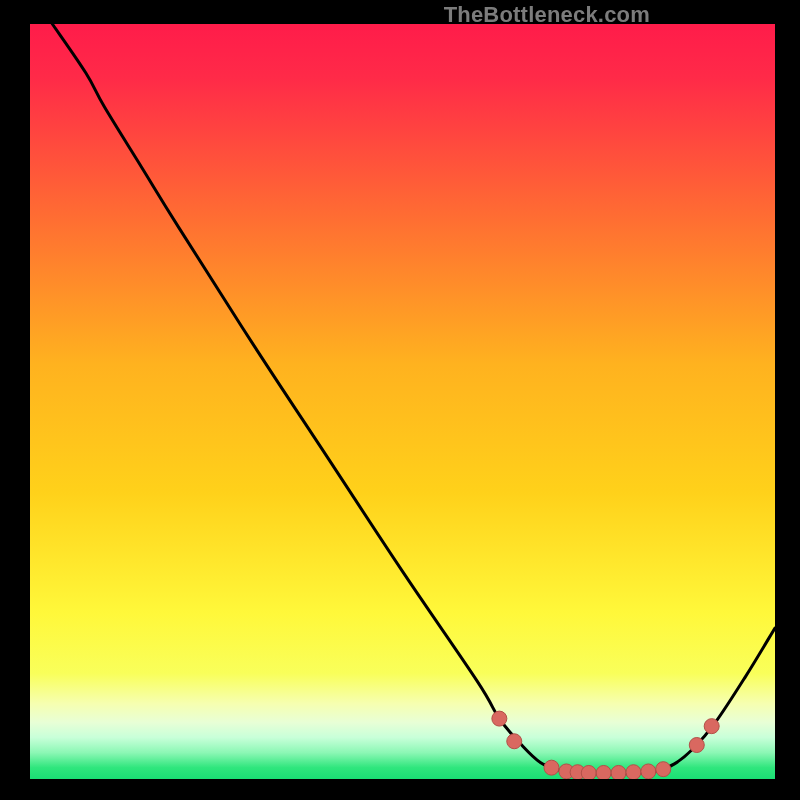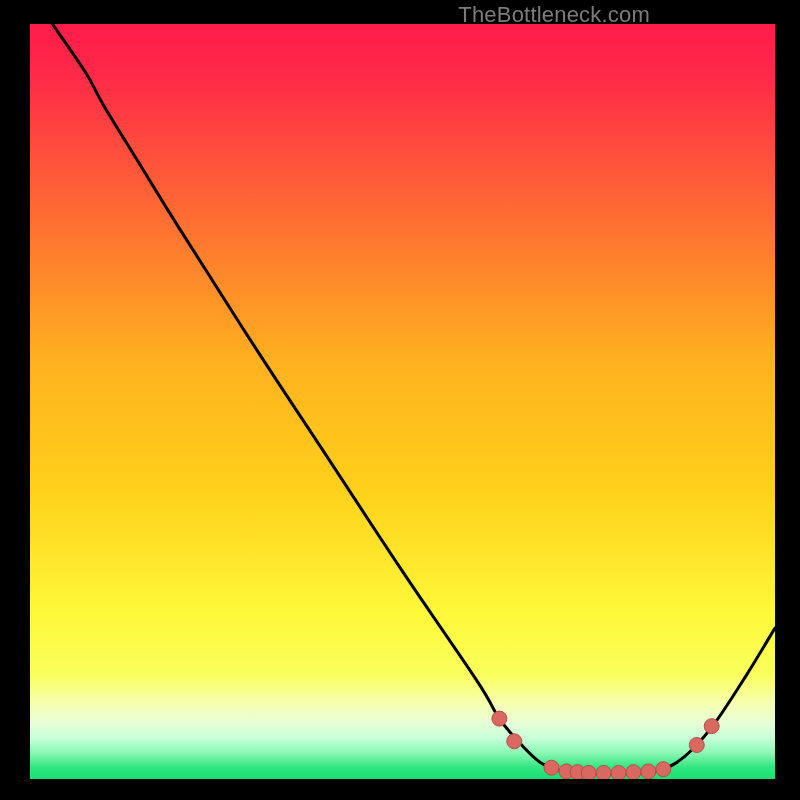--- a/index.html
+++ b/index.html
@@ -2,20 +2,21 @@
 <html><head>
 <meta charset="utf-8">
 <style>
   * { margin: 0; padding: 0; box-sizing: border-box; }
   html, body { width: 800px; height: 800px; background: #000; overflow: hidden; }
   .stage {
     position: relative;
     width: 664px;
     height: 800px;
     background: #000;
+    font-weight: bold;
   }
   .watermark {
     position: absolute;
     top: 2px;
     right: 14px;
     font-family: Arial, Helvetica, sans-serif;
     font-size: 22px;
     color: #7c7c7c;
     letter-spacing: 0.2px;
     z-index: 5;

